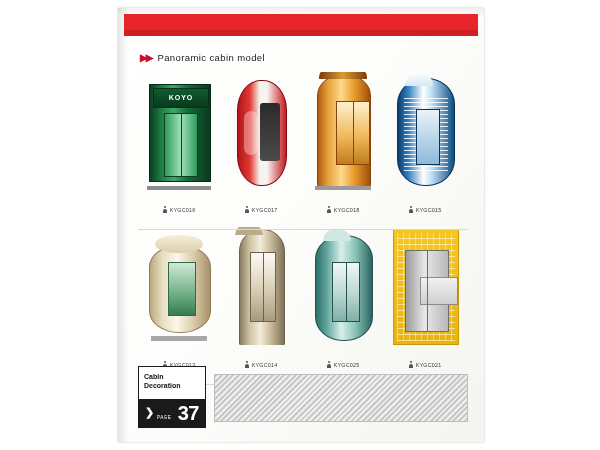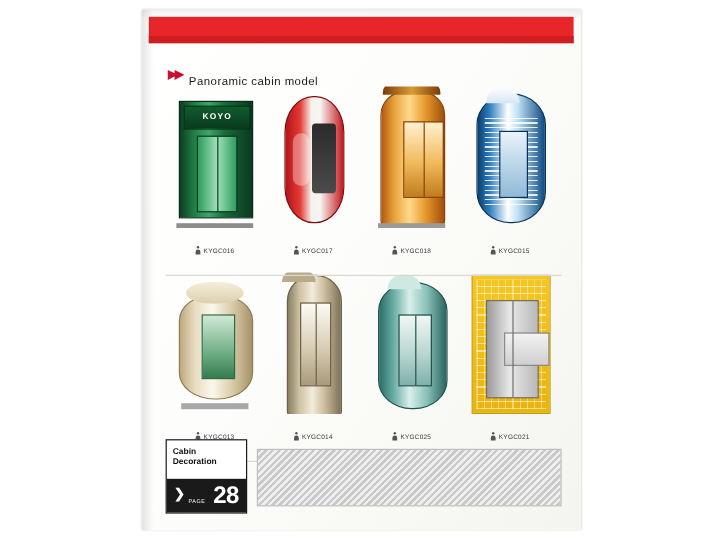--- a/index.html
+++ b/index.html
@@ -68,21 +68,20 @@
     color: #c8102e;
     font-size: 10px;
     letter-spacing: -2px;
     line-height: 1;
     font-weight: bold;
   }
   .heading .htext {
     font-size: 9.5px;
     color: #1a1a1a;
     letter-spacing: 0.4px;
-    margin-top: 11px;
   }
 
   
   .grid {
     position: absolute;
     left: 20px;
     top: 62px;
     width: 330px;
     display: flex;
     flex-wrap: wrap;
@@ -516,21 +515,21 @@
     </div>
 
     <div class="row-div" style="top:221px;"></div>
     <div class="row-div" style="top:376px;"></div>
 
     <div class="marker">
       <div class="m-title">
         <span>Cabin</span><br>
         <span>Decoration</span>
       </div>
-      <div class="m-num">28</div>
+      <div class="m-num">37</div>
       <div class="m-arrow">❯</div>
       <div class="m-page">PAGE</div>
     </div>
 
     <div class="swatch"></div>
 
     <div class="edge-l"></div>
     <div class="edge-t"></div>
   </div>
 

